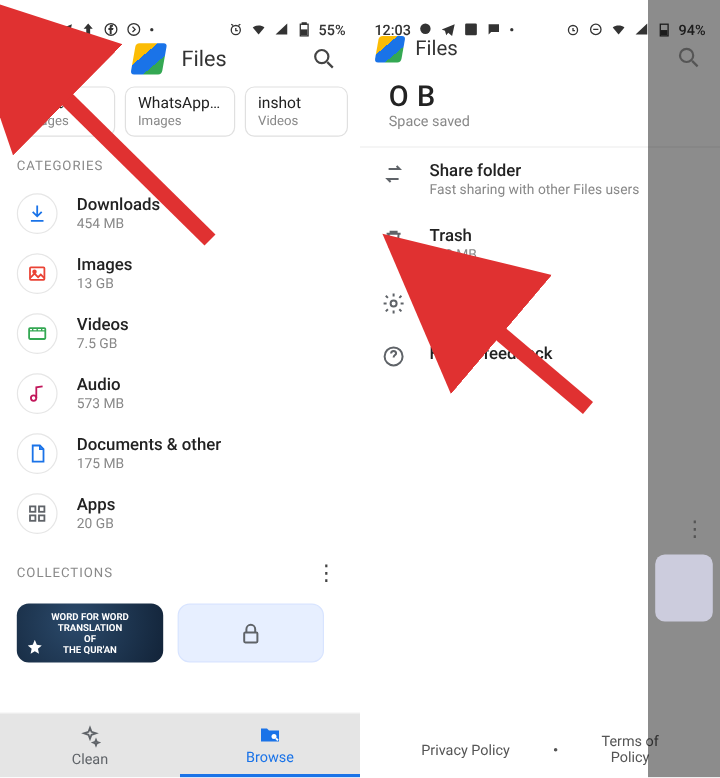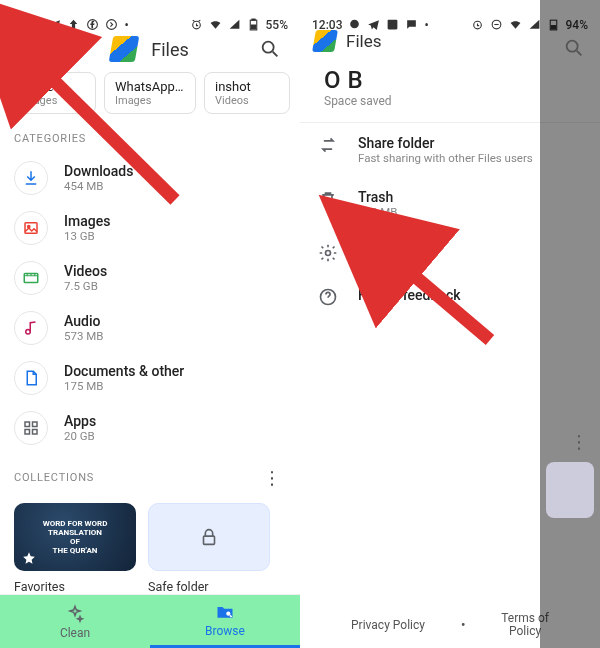--- a/index.html
+++ b/index.html
@@ -26,29 +26,29 @@
 
   .catlist { padding: 0 14px; }
   .cat { display:flex; align-items:center; gap:16px; padding:8px 0; }
   .cat-icon { width:34px; height:34px; border-radius:50%; border:1px solid #e6e6e6; display:flex; align-items:center; justify-content:center; }
   .cat-icon svg { width:18px; height:18px; }
   .cat-text .t { font-size:14px; color:#222; font-weight:500; }
   .cat-text .s { font-size:11.5px; color:#888; }
 
   .coll-head { display:flex; align-items:center; justify-content:space-between; padding: 6px 10px 4px 14px;}
   .cards { display:flex; gap:12px; padding:4px 14px; }
-  .card { width:122px; height:68px; border-radius:10px; overflow:hidden; display:flex; align-items:center; justify-content:center; font-size:10px; color:#fff; text-align:center; }
+  .card { width:122px; height:49px; border-radius:10px; overflow:hidden; display:flex; align-items:center; justify-content:center; font-size:10px; color:#fff; text-align:center; }
   .card.fave { background: radial-gradient(circle at 40% 30%, #2b4a6b, #122338); position:relative; }
   .star { position:absolute; bottom:6px; left:8px; fill:#fff; width:14px; height:14px;}
   .card.safe { background:#e7efff; border:1px solid #d8e4ff; color:#5f6368;}
   .card.safe svg { width:22px; height:22px; fill:none; stroke:#5f6368; stroke-width:1.8;}
   .card-labels { display:flex; gap:12px; padding:4px 14px 0; font-size:12.5px; color:#333;}
   .card-labels div { width:122px; }
 
-  .bottomnav { position:absolute; bottom:0; left:0; right:0; height:54px; border-top:1px solid #eee; background:#86efac; display:flex; }
+  .bottomnav { position:absolute; bottom:0; left:0; right:0; height:54px; border-top:1px solid #eee; background:#e5e5e5; display:flex; }
   .nav { flex:1; display:flex; flex-direction:column; align-items:center; justify-content:center; color:#5f6368; font-size:12px; gap:2px; }
   .nav.active { color:#1a73e8; border-bottom:3px solid #1a73e8; }
   .nav svg { width:20px; height:20px; }
 
   
   .drawer-logo-row { display:flex; align-items:center; gap:10px; padding: 4px 14px 4px; }
   .drawer-logo-row .app-logo { width:22px; height:22px; }
   .space-block { padding: 10px 24px 14px; border-bottom:1px solid #eee; }
   .space-big { font-size:24px; font-weight:500; color:#222; letter-spacing:0.5px;}
   .space-sub { font-size:12px; color:#888; }
@@ -238,24 +238,20 @@
       <svg class="star" viewBox="0 0 24 24">
           <path d="M12 2l2.9 6.9L22 10l-5.5 4.8L18 22l-6-3.5L6 22l1.5-7.2L2 10l7.1-1.1z"></path>
         </svg>
     </div>
     <div class="card safe">
       <svg viewBox="0 0 24 24">
           <rect x="6" y="11" width="12" height="9" rx="1"></rect>
           <path d="M8 11V8a4 4 0 018 0v3"></path>
         </svg>
     </div>
-  </div>
-  <div class="card-labels">
-    <div>Favorites</div>
-    <div>Safe folder</div>
   </div>
 
   <div class="bottomnav">
     <div class="nav">
       <svg viewBox="0 0 24 24" fill="none" stroke="#5f6368" stroke-width="1.8">
           <path d="M12 3l1.5 4L18 8.5 13.5 10 12 14l-1.5-4L6 8.5 10.5 7zM18 15l.8 2 2 .8-2 .8-.8 2-.8-2-2-.8 2-.8z"></path>
         </svg>
       <span>Clean</span>
     </div>
     <div class="nav active">

